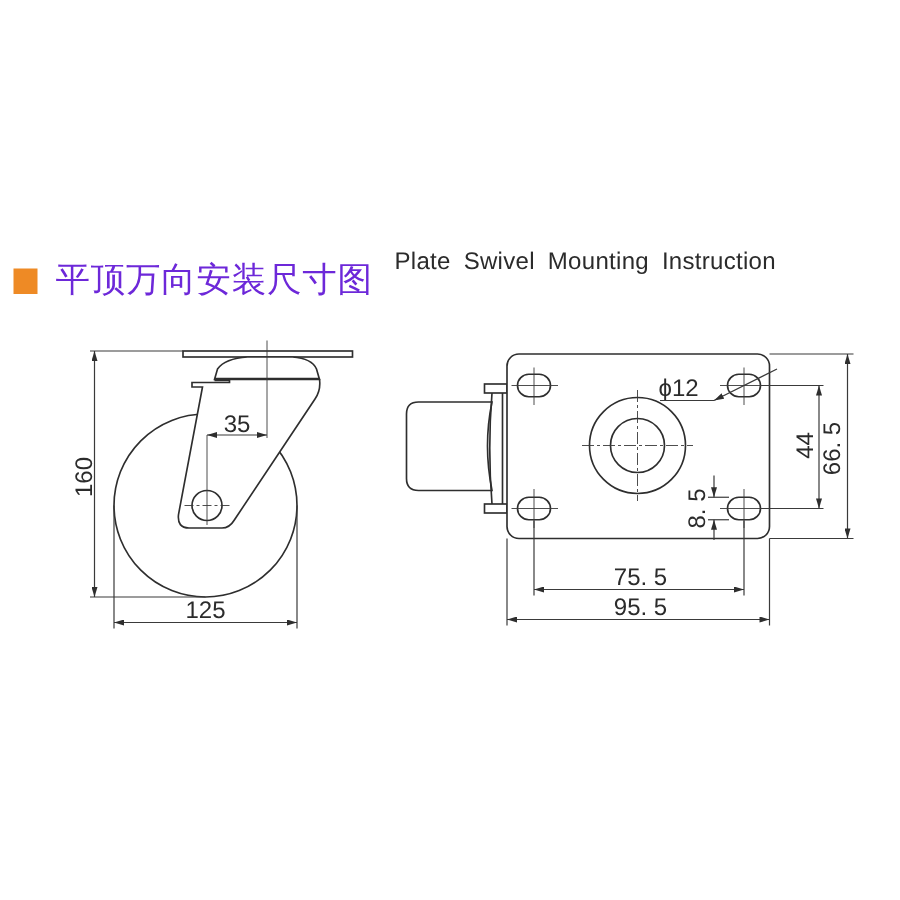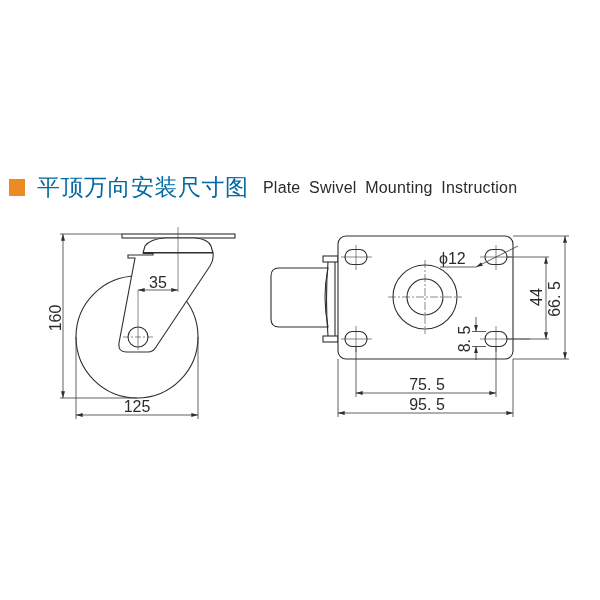--- a/index.html
+++ b/index.html
@@ -1,19 +1,19 @@
 <!DOCTYPE html>
 <html><head>
 <meta charset="utf-8">
 <style>
   html, body { margin:0; padding:0; background:#ffffff; }
   body { width:600px; height:600px; position:relative; overflow:hidden; font-family:"Liberation Sans", sans-serif; }
   .title-marker { position:absolute; left:9px; top:179px; width:16px; height:17px; }
-  .title-zh { position:absolute; left:37px; top:173px; font-size:23px; line-height:28px; color:#0369a1; letter-spacing:0.5px; white-space:nowrap; font-family:"DejaVu Sans", sans-serif; }
-  .title-en { position:absolute; left:263px; top:177px; font-size:16px; line-height:22px; color:#2b2b2b; letter-spacing:0.2px; word-spacing:4px; white-space:nowrap; font-family:"Liberation Sans", sans-serif; }
+  .title-zh { position:absolute; left:37px; top:173px; font-size:23px; line-height:28px; color:#6d28d9; letter-spacing:0.5px; white-space:nowrap; font-family:"DejaVu Sans", sans-serif; }
+  .title-en { position:absolute; left:263px; top:164px; font-size:16px; line-height:22px; color:#2b2b2b; letter-spacing:0.2px; word-spacing:4px; white-space:nowrap; font-family:"Liberation Sans", sans-serif; }
   svg.drawing { position:absolute; left:0; top:0; }
   .ol { fill:none; stroke:#2e2e2e; stroke-width:1.1; }
   .olw { fill:#ffffff; stroke:#2e2e2e; stroke-width:1.1; }
   .dim { fill:none; stroke:#3a3a3a; stroke-width:0.8; }
   .cl { fill:none; stroke:#3a3a3a; stroke-width:0.6; }
   .dt { fill:#2b2b2b; font-family:"Liberation Sans", sans-serif; font-size:16px; }
 </style>
 </head>
 <body>
 

